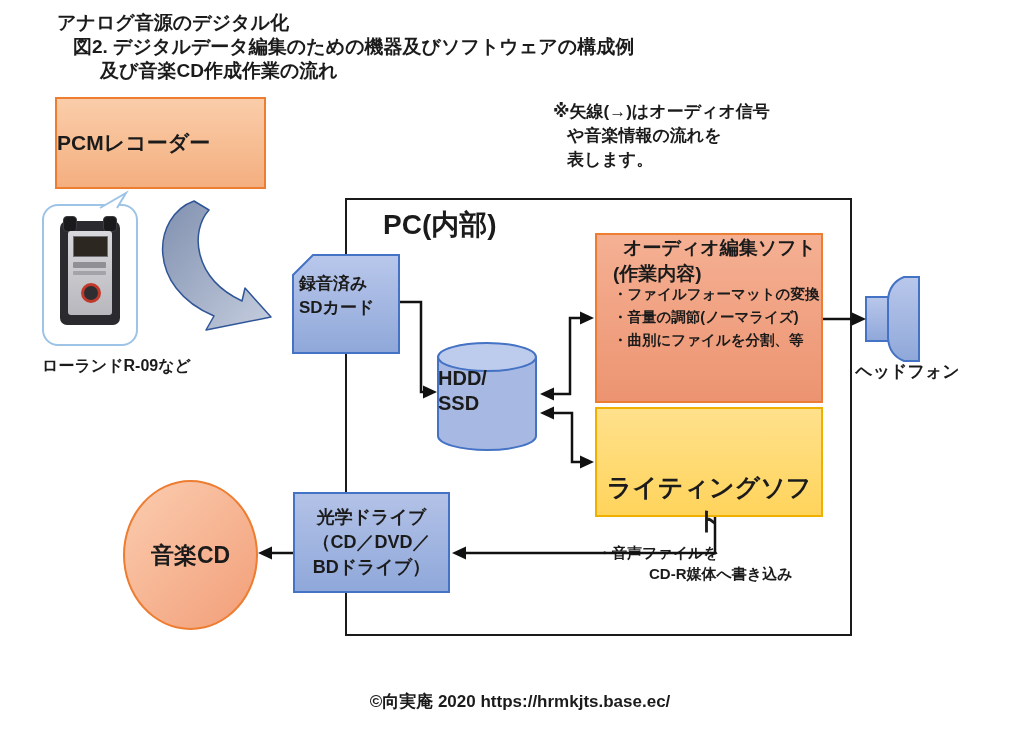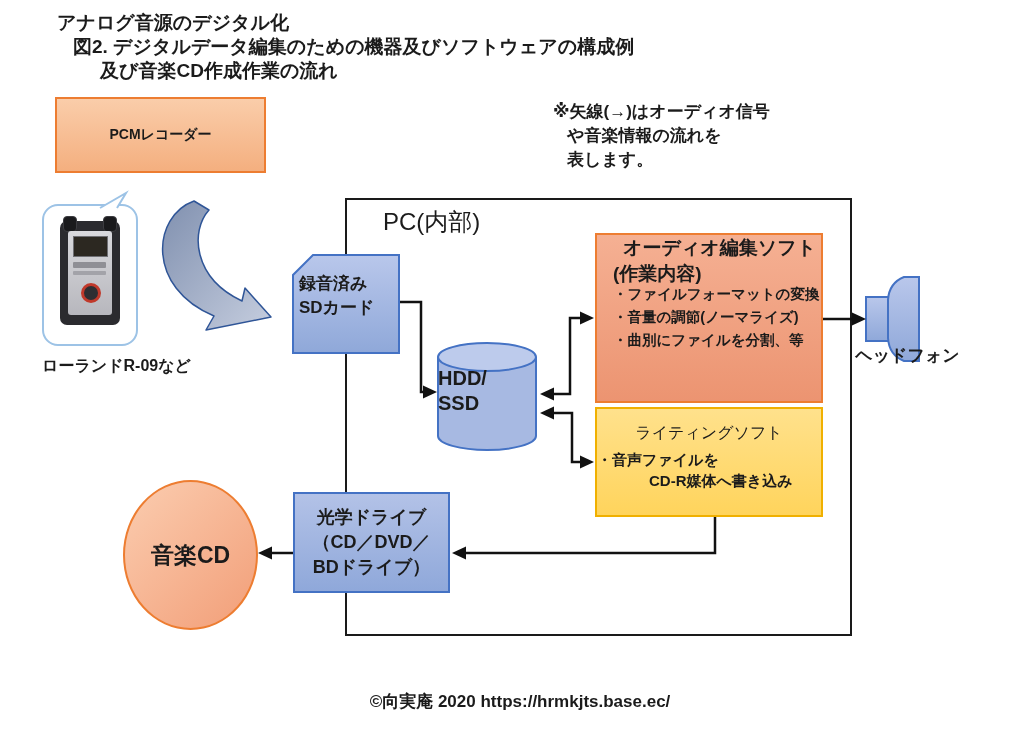--- a/index.html
+++ b/index.html
@@ -5,48 +5,48 @@
   html,body{margin:0;padding:0;background:#fff;}
   .stage{
     position:relative;width:1014px;height:740px;background:#ffffff;overflow:hidden;
     font-family:"Liberation Sans","DejaVu Sans",sans-serif;color:#1b1b1b;
   }
   .abs{position:absolute;}
   .ttl{font-size:19px;font-weight:700;white-space:nowrap;}
   .note{left:553px;top:100px;font-size:17px;font-weight:700;line-height:24px;white-space:nowrap;}
   .note .ind{margin-left:14px;}
   .pc-frame{left:345px;top:198px;width:507px;height:438px;border:2px solid #1a1a1a;box-sizing:border-box;}
-  .pc-label{left:383px;top:206px;font-size:24px;font-weight:400;}
-  .pcm-box{left:55px;top:97px;width:211px;height:76px;border:2px solid #ED7D31;box-sizing:border-box;
-    background:linear-gradient(180deg,#FACDAA,#F4AF7F);display:flex;align-items:center;justify-content:center;
-    font-size:14px;font-weight:700;}
+  .pc-label{left:383px;top:206px;font-size:28px;font-weight:700;}
+  .pcm-box{left:55px;top:97px;width:211px;height:92px;border:2px solid #ED7D31;box-sizing:border-box;
+    background:linear-gradient(180deg,#FACDAA,#F4AF7F);display:flex;align-items:center;
+    font-size:21px;font-weight:700;}
   .callout{left:42px;top:204px;width:96px;height:142px;border:2px solid #9DC3E6;border-radius:16px;background:#fff;box-sizing:border-box;}
   .recorder{position:absolute;left:16px;top:15px;width:60px;height:104px;background:#2b2b2f;border-radius:7px;}
   .mic{position:absolute;top:-5px;width:12px;height:14px;background:#1a1a1c;border:1px solid #3c3c40;border-radius:4px;}
   .mic.l{left:3px;} .mic.r{right:3px;}
   .face{position:absolute;left:8px;top:10px;width:44px;height:84px;border-radius:3px;
     background:linear-gradient(180deg,#d9d9dd,#b7b7bd);}
   .screen{position:absolute;left:5px;top:5px;width:33px;height:19px;background:#2c2821;border:1px solid #6f6f74;}
   .keys{position:absolute;left:5px;top:31px;width:33px;height:6px;background:#8f8f95;border-radius:1px;}
   .keys2{position:absolute;left:5px;top:40px;width:33px;height:4px;background:#a3a3a9;border-radius:1px;}
   .rec{position:absolute;left:13px;top:52px;width:14px;height:14px;border-radius:50%;border:3px solid #c0392b;background:#2e2e32;}
   .caption{left:42px;top:356px;font-size:16px;font-weight:700;white-space:nowrap;}
   .sd-label{left:299px;top:272px;font-size:17px;font-weight:700;line-height:24px;}
   .hdd-label{left:438px;top:366px;width:99px;text-align:left;font-size:20px;font-weight:700;line-height:25px;}
   .edit-box{left:595px;top:233px;width:228px;height:170px;border:2px solid #ED7D31;box-sizing:border-box;
     background:linear-gradient(180deg,#F5B093,#EC9471);}
   .edit-box .bx-title{font-size:19px;font-weight:700;margin-left:26px;margin-bottom:4px;}
   .edit-box .bx-sub{font-size:19px;font-weight:700;margin-left:16px;line-height:18px;}
   .edit-box .bx-line{font-size:14.5px;font-weight:700;margin-left:16px;line-height:23px;white-space:nowrap;}
   .write-box{left:595px;top:407px;width:228px;height:110px;border:2px solid #F0B000;box-sizing:border-box;
     background:linear-gradient(180deg,#FFE18C,#FFD45C);padding-top:14px;}
-  .write-box .bx-title{font-size:16px;font-weight:400;text-align:center;margin-bottom:5px;}
+  .write-box .bx-title{font-size:25px;font-weight:700;text-align:center;margin-bottom:5px;margin-top:48px;}
   .write-box .bx-line{font-size:15px;font-weight:700;line-height:21px;white-space:nowrap;}
   .write-box .ind2{margin-left:52px;}
-  .hp-label{left:850px;top:344px;width:115px;text-align:center;font-size:17px;font-weight:700;}
+  .hp-label{left:850px;top:360px;width:115px;text-align:center;font-size:17px;font-weight:700;}
   .optical-box{left:293px;top:492px;width:157px;height:101px;border:2px solid #4472C4;box-sizing:border-box;
     background:linear-gradient(180deg,#B3C2E7,#8FA8DA);display:flex;flex-direction:column;align-items:center;justify-content:center;
     font-size:18px;font-weight:700;line-height:25px;}
   .cd-ellipse{left:123px;top:480px;width:135px;height:150px;border:2px solid #ED7D31;border-radius:50%;box-sizing:border-box;
     background:linear-gradient(135deg,#FBCDB0,#F29E78);display:flex;flex-direction:row;align-items:center;justify-content:center;
     font-size:23px;font-weight:700;line-height:30px;}
   .copyright{left:20px;top:690px;width:1000px;text-align:center;font-size:17px;font-weight:700;}
   svg.overlay{position:absolute;left:0;top:0;width:1014px;height:740px;pointer-events:none;}
 </style>
 </head>

